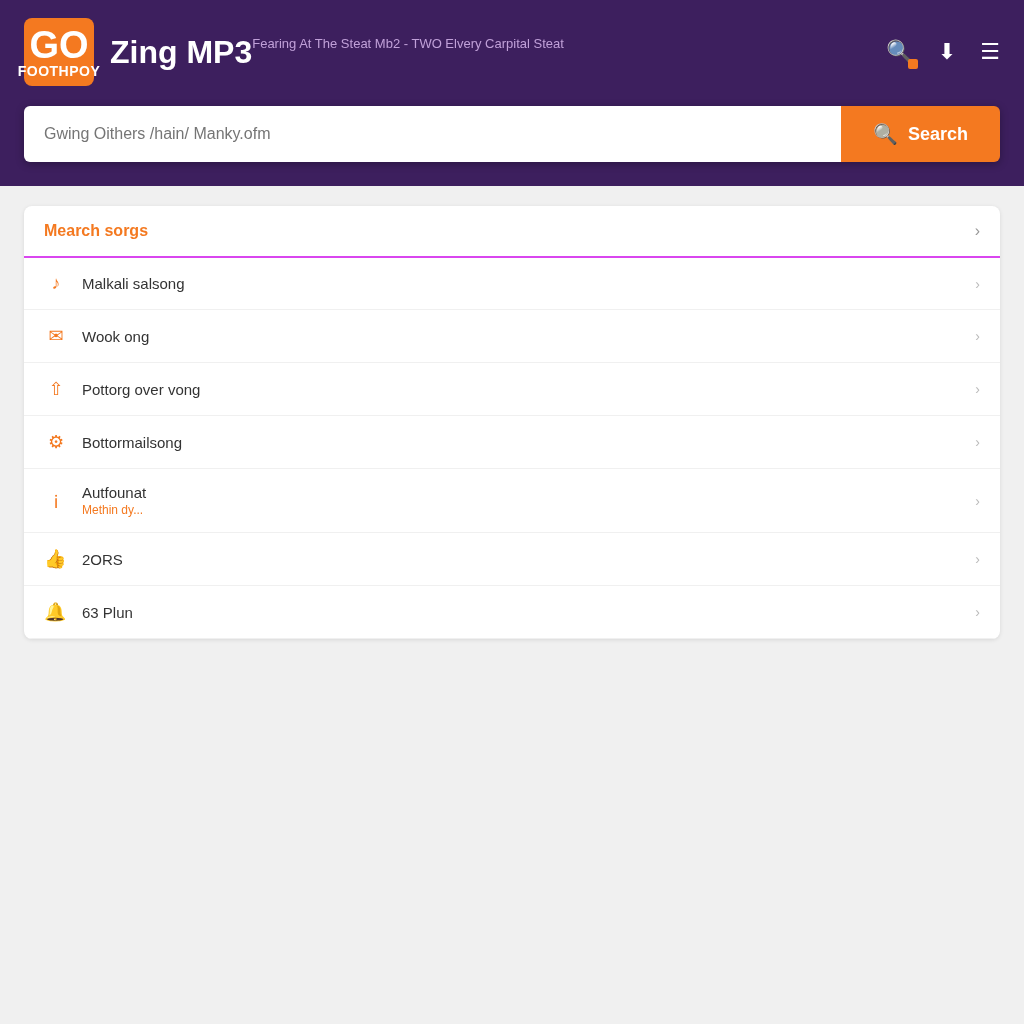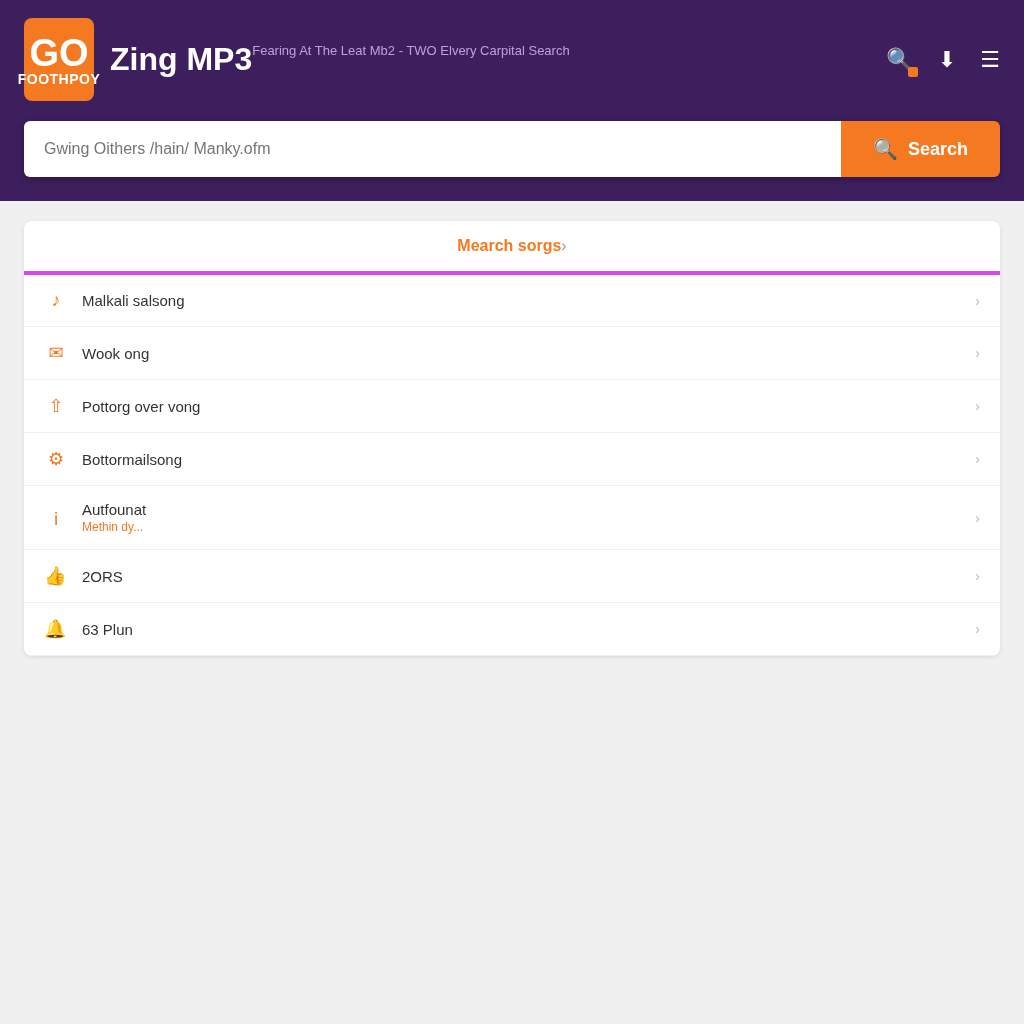--- a/index.html
+++ b/index.html
@@ -25,21 +25,21 @@
       gap: 16px;
     }
     .logo {
       display: flex;
       align-items: center;
     }
     .logo-go {
       background: #f47920;
       border-radius: 8px;
       width: 70px;
-      height: 83px;
+      height: 68px;
       display: flex;
       flex-direction: column;
       align-items: center;
       justify-content: center;
       line-height: 1;
     }
     .logo-go .go-text {
       font-size: 38px;
       font-weight: 900;
       color: white;
@@ -210,23 +210,23 @@
     .section {
       background: white;
       border-radius: 8px;
       box-shadow: 0 1px 4px rgba(0,0,0,0.1);
       overflow: hidden;
       position: relative;
     }
     .section-header {
       display: flex;
       align-items: center;
-      justify-content: center;
+      justify-content: space-between;
       padding: 16px 20px;
-      border-bottom: 4px solid #d946ef;
+      border-bottom: 2px solid #d946ef;
     }
     .section-title {
       font-size: 16px;
       font-weight: 700;
       color: #f47920;
     }
     .section-arrow {
       color: #999;
       font-size: 16px;
     }
@@ -289,21 +289,21 @@
 <div class="header">
   <div class="header-left">
     <div class="logo">
       <div class="logo-go">
         <span class="go-text">GO</span>
         <span class="foot-text">FOOTHPOY</span>
       </div>
     </div>
     <div class="header-title-block">
       <h1>Zing MP3</h1>
-      <span class="header-subtitle">Fearing At The Leat Mb2 - TWO Elvery Carpital Search</span>
+      <span class="header-subtitle">Fearing At The Steat Mb2 - TWO Elvery Carpital Steat</span>
     </div>
   </div>
   <div class="header-icons">
     <div class="header-icon">
       🔍
       <div class="badge"></div>
     </div>
     <div class="header-icon">⬇</div>
     <div class="header-icon">☰</div>
   </div>

